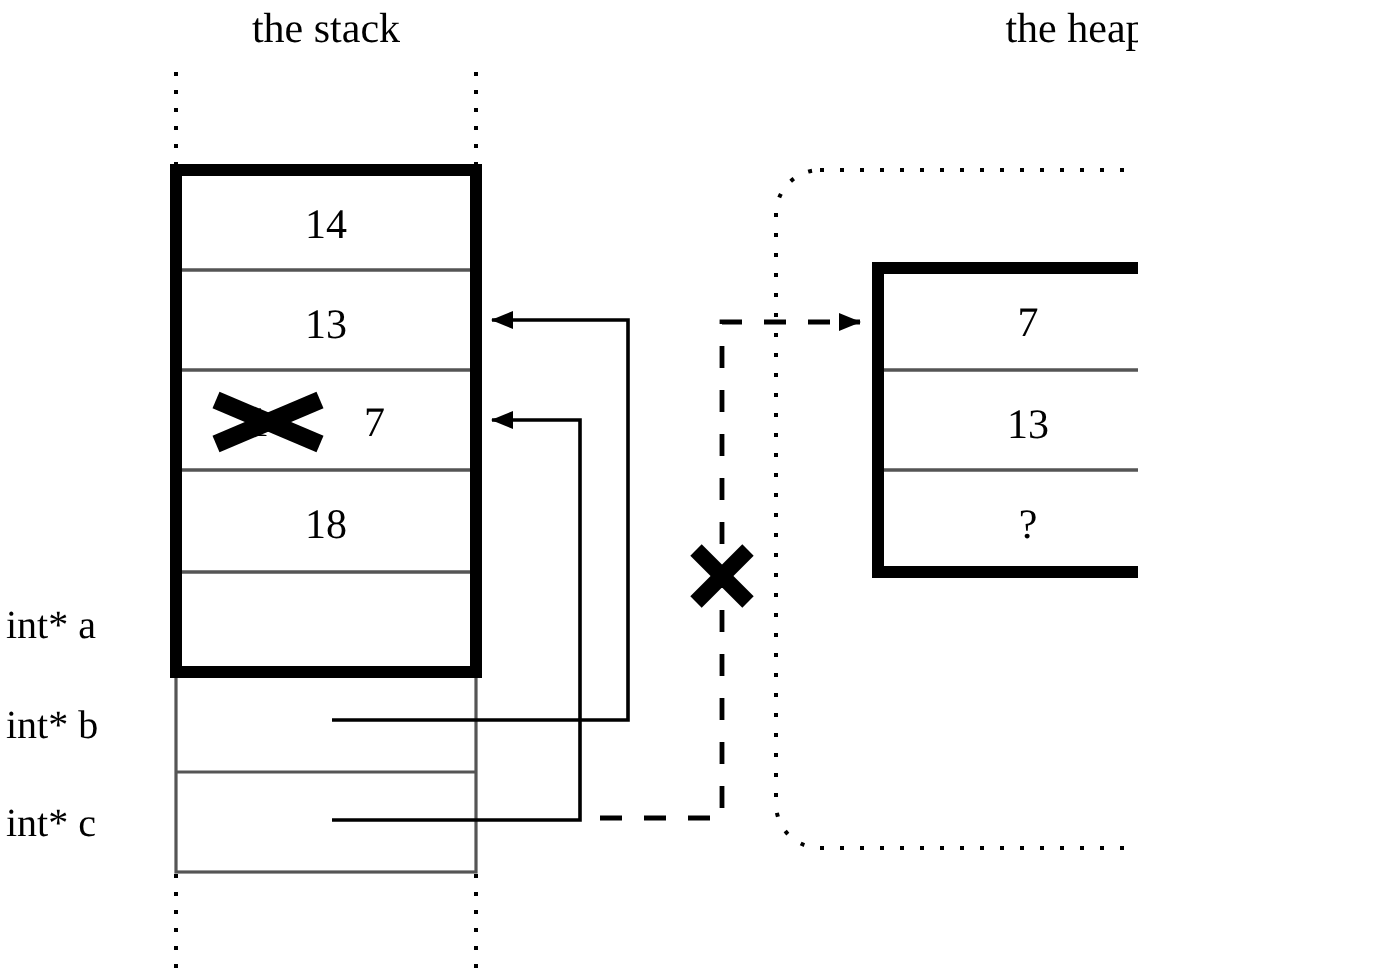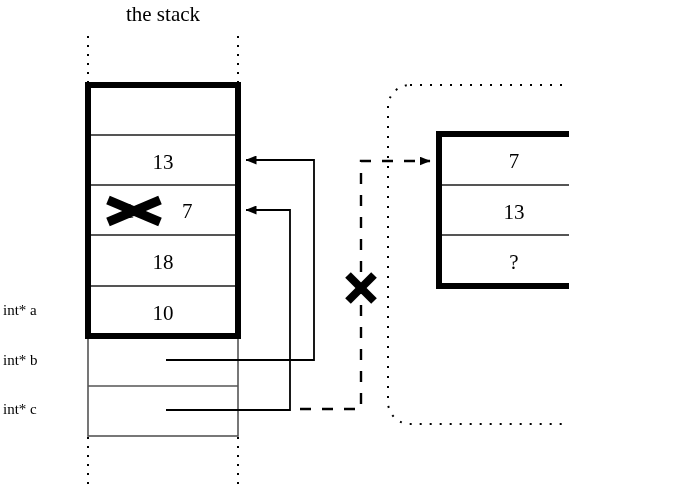--- a/index.html
+++ b/index.html
@@ -37,21 +37,21 @@
 
   .cell-text {
     position: absolute;
     font-size: 21px;
     line-height: 1;
     text-align: center;
     white-space: nowrap;
   }
   .side-label {
     position: absolute;
-    font-size: 15px;
+    font-size: 20px;
     line-height: 1;
     text-align: left;
     white-space: nowrap;
   }
   .struck {
     position: absolute;
     font-size: 21px;
     line-height: 1;
     white-space: nowrap;
   }
@@ -116,31 +116,32 @@
     </g>
 
     <g>
       <line x1="108" y1="200" x2="160" y2="222" stroke="#000000" stroke-width="9" stroke-linecap="butt"></line>
       <line x1="160" y1="200" x2="108" y2="222" stroke="#000000" stroke-width="9" stroke-linecap="butt"></line>
     </g>
   </svg>
 
   <div class="title" id="stack-title">the stack</div>
 
+  <div class="title" id="heap-title">the heap</div>
 
+  <div class="cell-text" style="left:88px; top:102px; width:150px;">14</div>
 
   <div class="cell-text" style="left:88px; top:152px; width:150px;">13</div>
 
   <div class="struck" style="left:124px; top:201px;">1</div>
 
   <div class="struck" style="left:182px; top:201px;">7</div>
 
   <div class="cell-text" style="left:88px; top:252px; width:150px;">18</div>
 
-  <div class="cell-text" style="left:88px; top:303px; width:150px;">10</div>
 
   <div class="side-label" style="left:3px; top:303px;">int* a</div>
 
   <div class="side-label" style="left:3px; top:353px;">int* b</div>
 
   <div class="side-label" style="left:3px; top:402px;">int* c</div>
 
   <div class="cell-text" style="left:439px; top:151px; width:150px;">7</div>
 
   <div class="cell-text" style="left:439px; top:202px; width:150px;">13</div>

